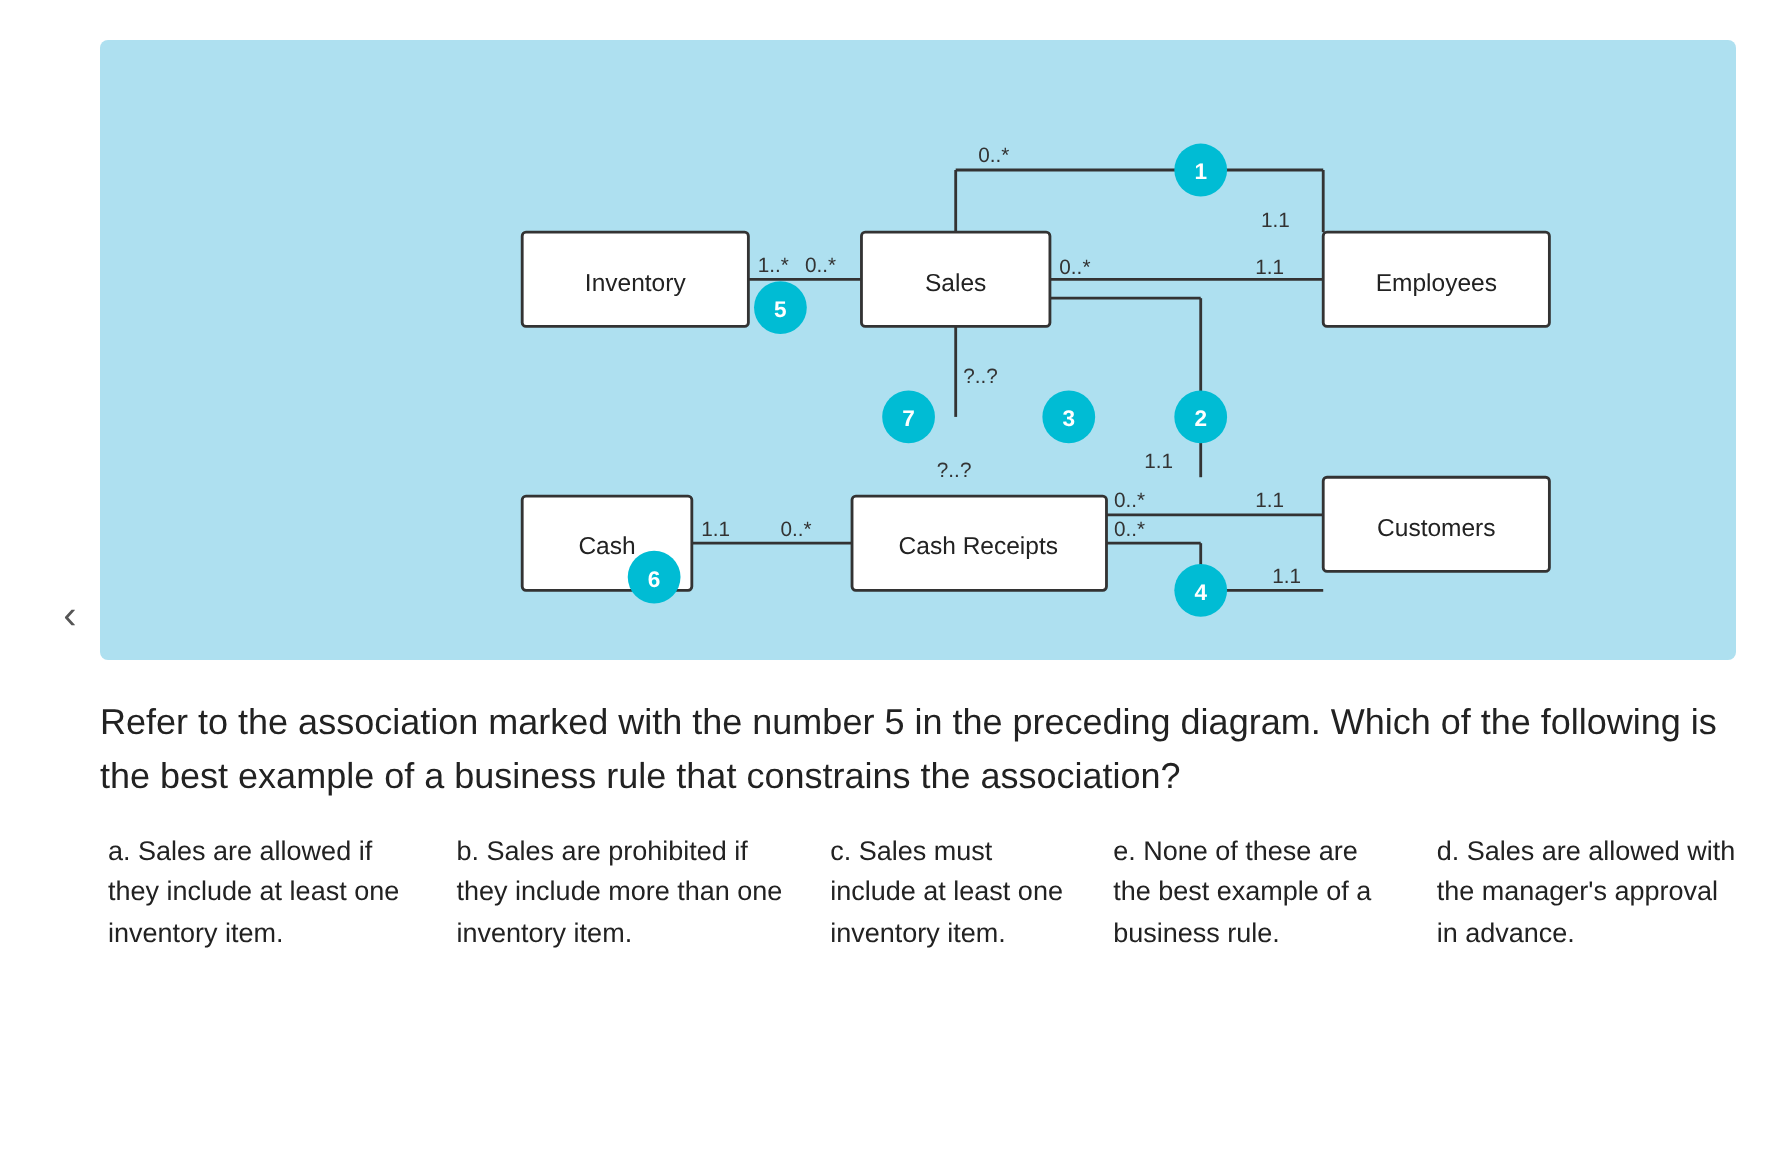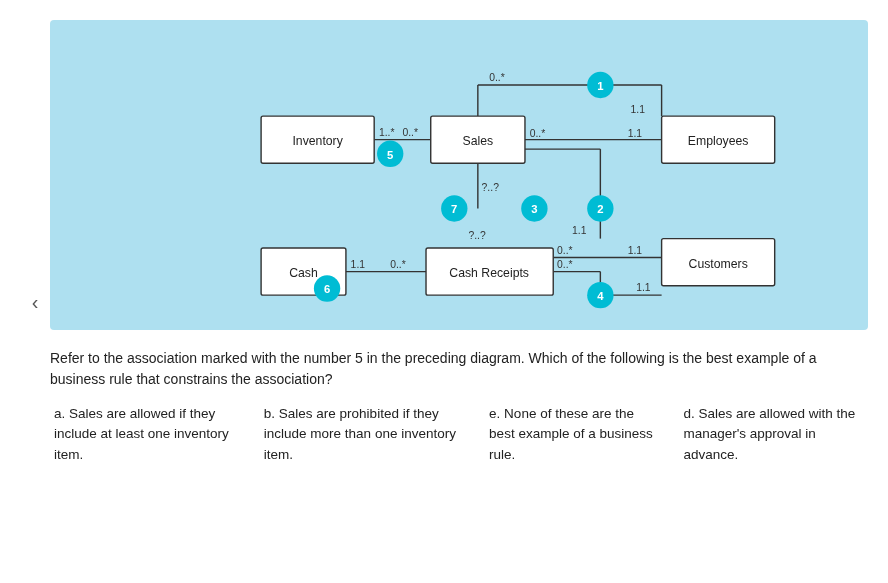--- a/index.html
+++ b/index.html
@@ -47,21 +47,21 @@
       width: 100%;
       height: 310px;
     }
     .diagram-svg {
       width: 100%;
       height: 100%;
     }
 
     
     .question-text {
-      font-size: 14px;
+      font-size: 18px;
       line-height: 1.5;
       color: #222;
       margin-top: 4px;
     }
     .options {
       display: flex;
       flex-direction: row;
       gap: 18px;
       font-size: 13.5px;
       line-height: 1.5;
@@ -175,20 +175,23 @@
     </div>
 
     <div class="options">
       <div class="option-item">
         <span>a. Sales are allowed if they include at least one inventory item.</span>
       </div>
       <div class="option-item">
         <span>b. Sales are prohibited if they include more than one inventory item.</span>
       </div>
       <div class="option-item">
+        <span>c. Sales must include at least one inventory item.</span>
+      </div>
+      <div class="option-item">
         <span>e. None of these are the best example of a business rule.</span>
       </div>
       <div class="option-item">
         <span>d. Sales are allowed with the manager's approval in advance.</span>
       </div>
     </div>
 
   </div>
 </div>
 

